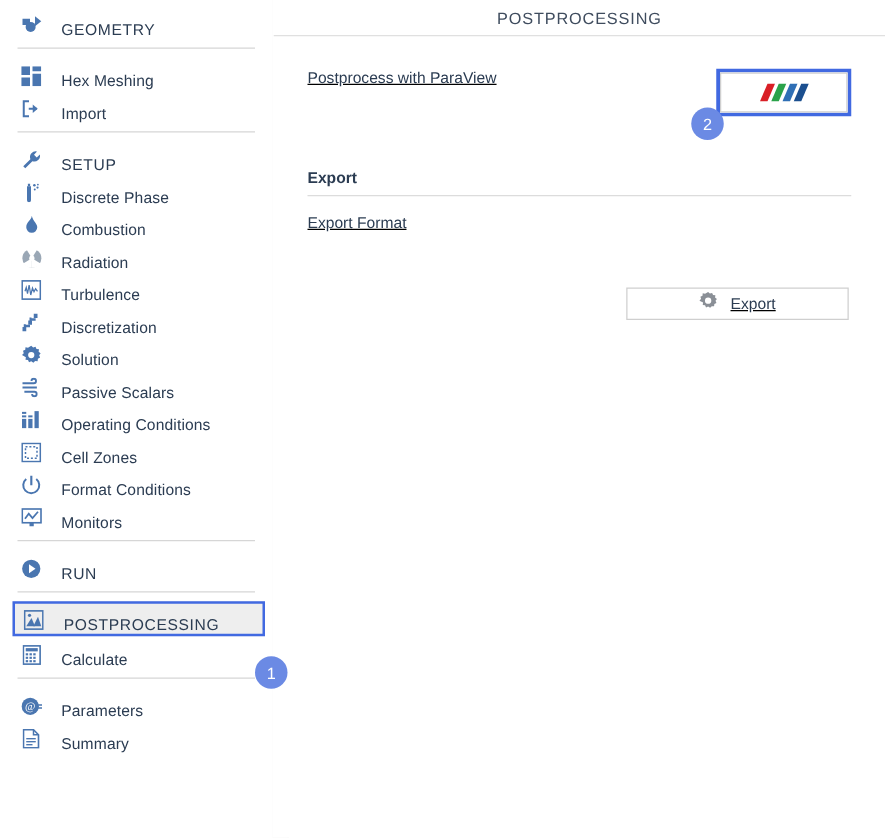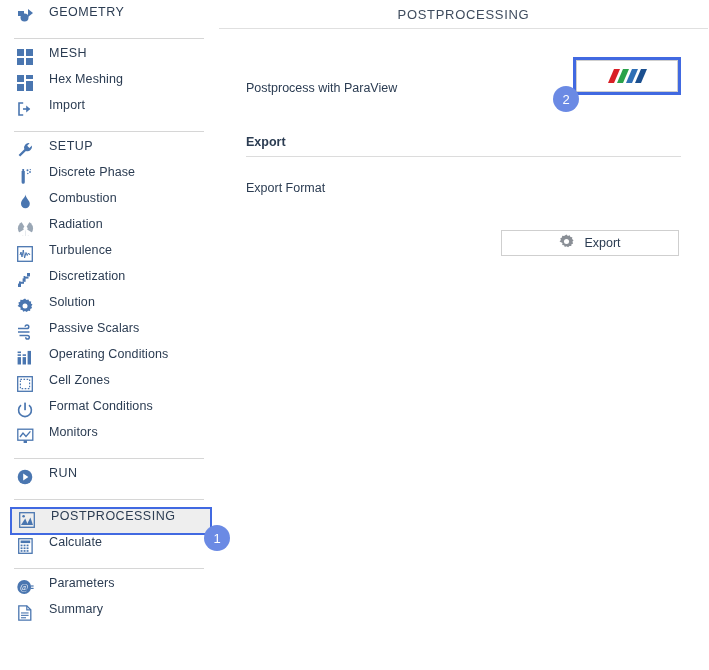--- a/index.html
+++ b/index.html
@@ -22,21 +22,21 @@
     position: relative;
     width: 218px;
     height: 670px;
     background: #ffffff;
     padding-top: 0px;
     overflow: hidden;
     flex: 0 0 218px;
   }
   .nav-item {
     display: flex;
-    align-items: flex-start;
+    align-items: flex-end;
     height: 26px;
     padding-left: 14px;
     cursor: default;
     position: relative;
   }
   .nav-item .ico {
     width: 22px;
     height: 22px;
     flex: 0 0 22px;
     display: flex;
@@ -97,22 +97,23 @@
     padding-top: 7px;
     height: 28px;
   }
   #title-rule {
     height: 1px;
     background: #e0e0e0;
     margin: 0 1px 0 1px;
   }
   .row {
     display: flex;
-    align-items: flex-end;
+    align-items: flex-start;
     padding: 0 28px;
+    text-decoration: underline;
   }
   .row-label {
     font-size: 12.5px;
     color: #2b3c52;
   }
 
   
   #pv-row {
     margin-top: 26px;
     height: 40px;
@@ -235,31 +236,20 @@
           <path d="M1 3 h6 v5 h-6 z" fill="#4a76b0"></path>
           <path d="M11 1 l5 4 -5 4 z" fill="#4a76b0"></path>
           <circle cx="7.5" cy="9.5" r="4" fill="#4a76b0"></circle>
         </svg>
       </span>
       <span class="lbl">GEOMETRY</span>
     </div>
 
     <div class="divider"></div>
 
-    <div class="nav-item section">
-      <span class="ico">
-        <svg width="16" height="16" viewBox="0 0 16 16">
-          <rect x="0" y="0" width="7" height="7" fill="#4a76b0"></rect>
-          <rect x="9" y="0" width="7" height="7" fill="#4a76b0"></rect>
-          <rect x="0" y="9" width="7" height="7" fill="#4a76b0"></rect>
-          <rect x="9" y="9" width="7" height="7" fill="#4a76b0"></rect>
-        </svg>
-      </span>
-      <span class="lbl">MESH</span>
-    </div>
 
     <div class="nav-item">
       <span class="ico">
         <svg width="16" height="16" viewBox="0 0 16 16">
           <rect x="0" y="0" width="7" height="7" fill="#4a76b0"></rect>
           <rect x="9" y="0" width="7" height="4" fill="#4a76b0"></rect>
           <rect x="9" y="6" width="7" height="10" fill="#4a76b0"></rect>
           <rect x="0" y="9" width="7" height="7" fill="#4a76b0"></rect>
         </svg>
       </span>

